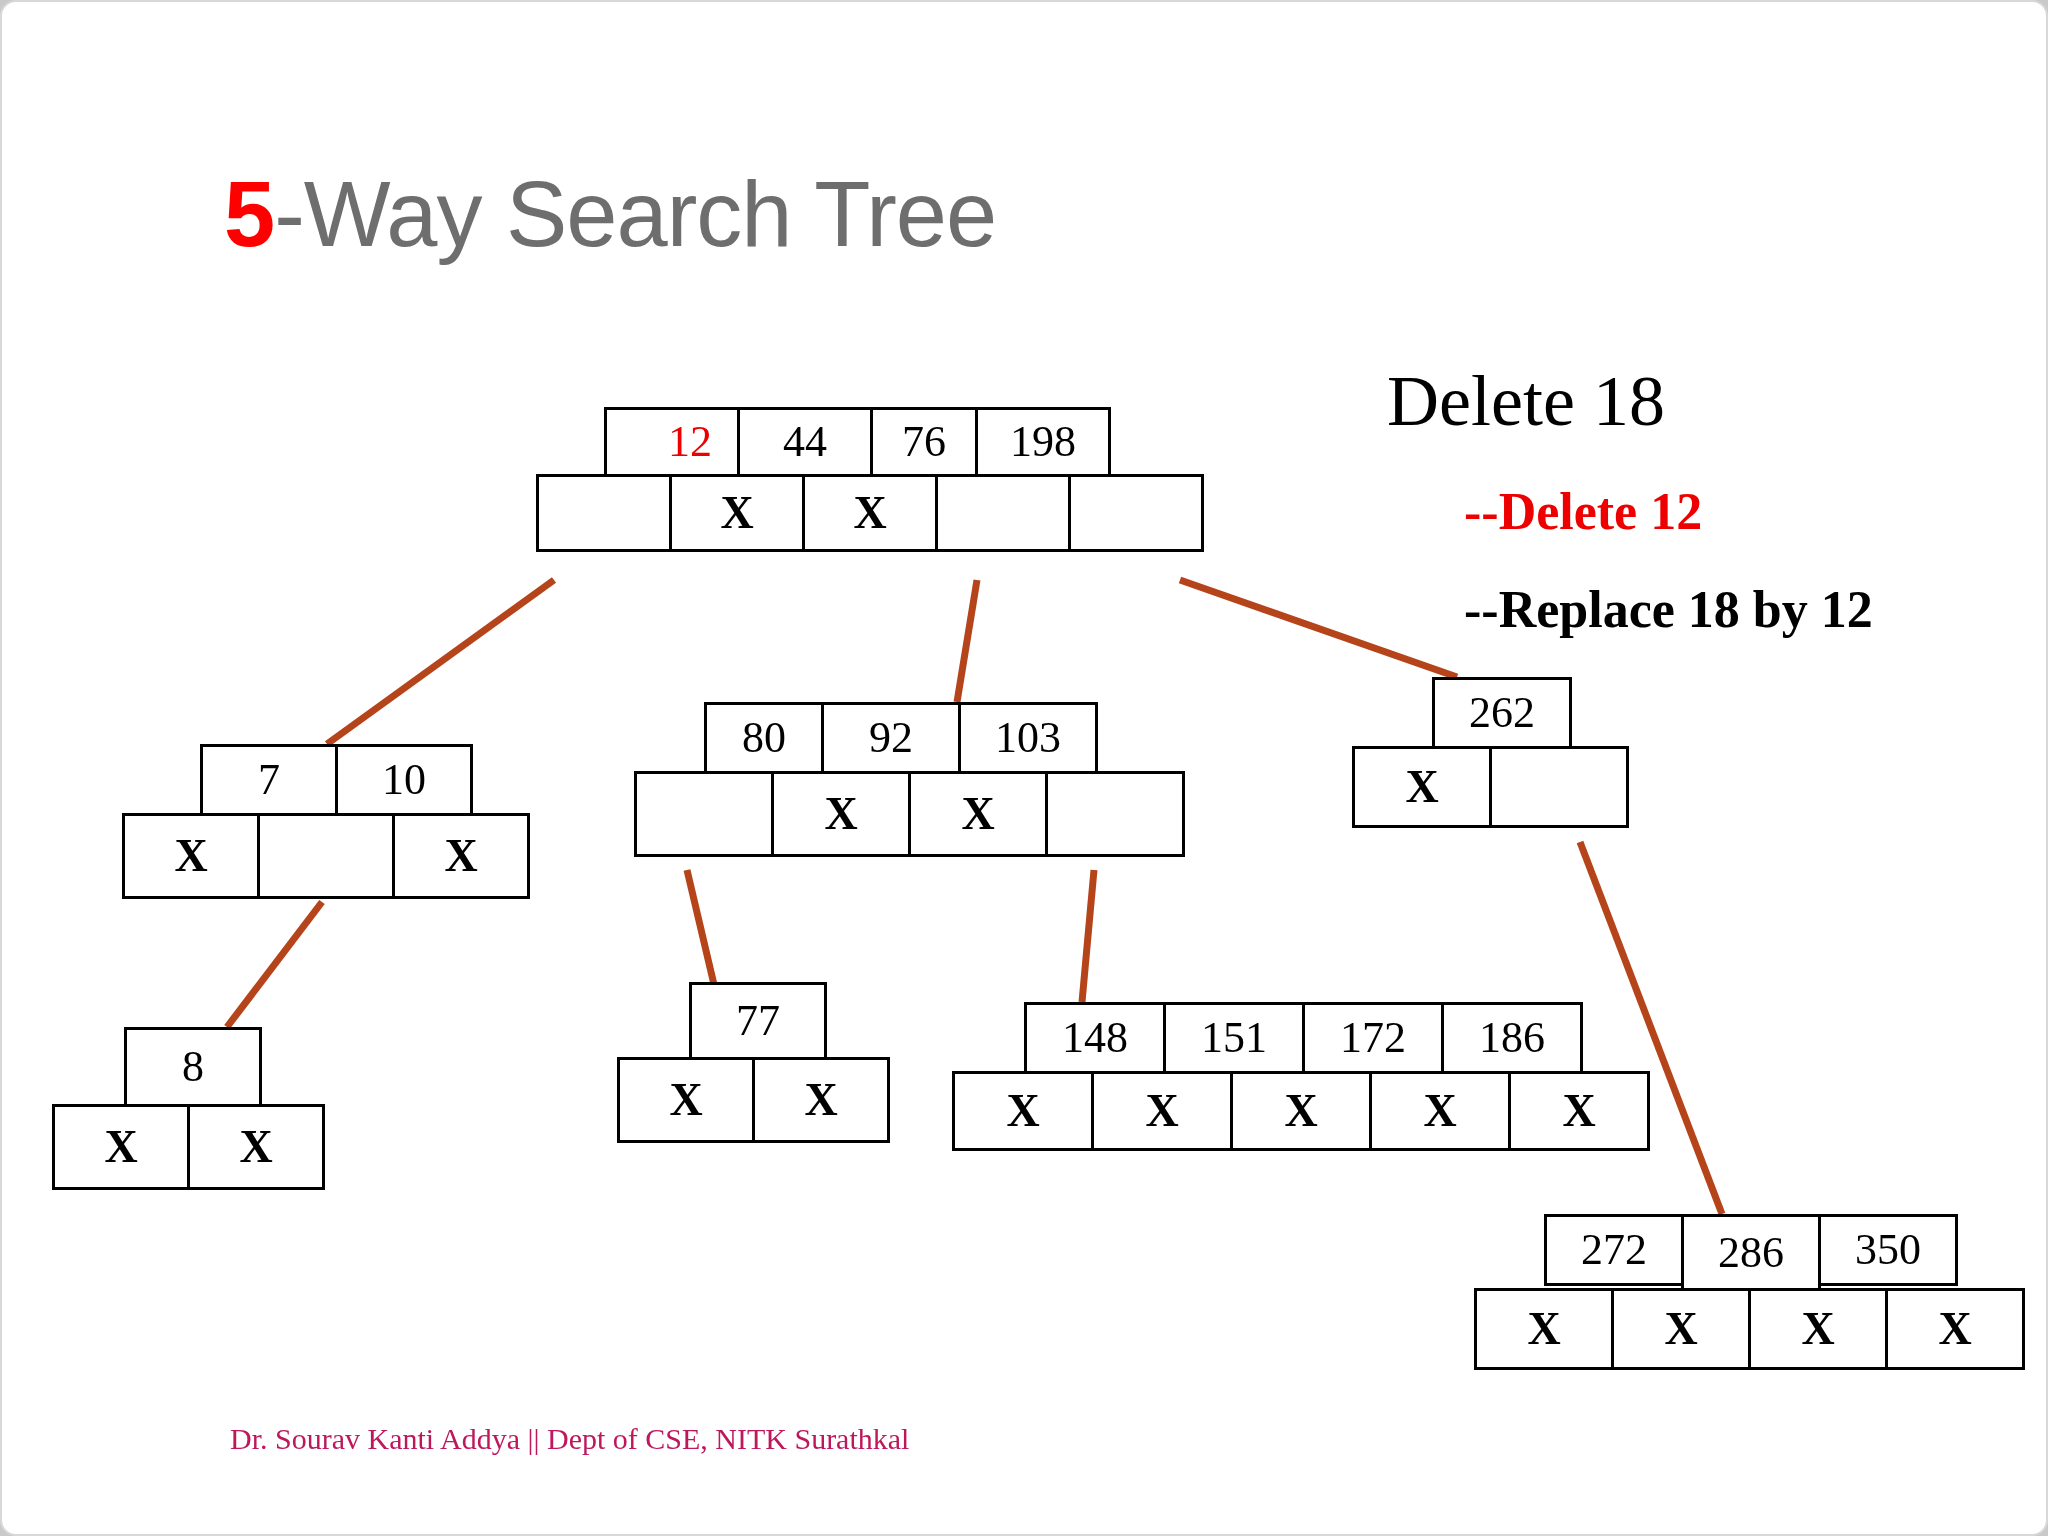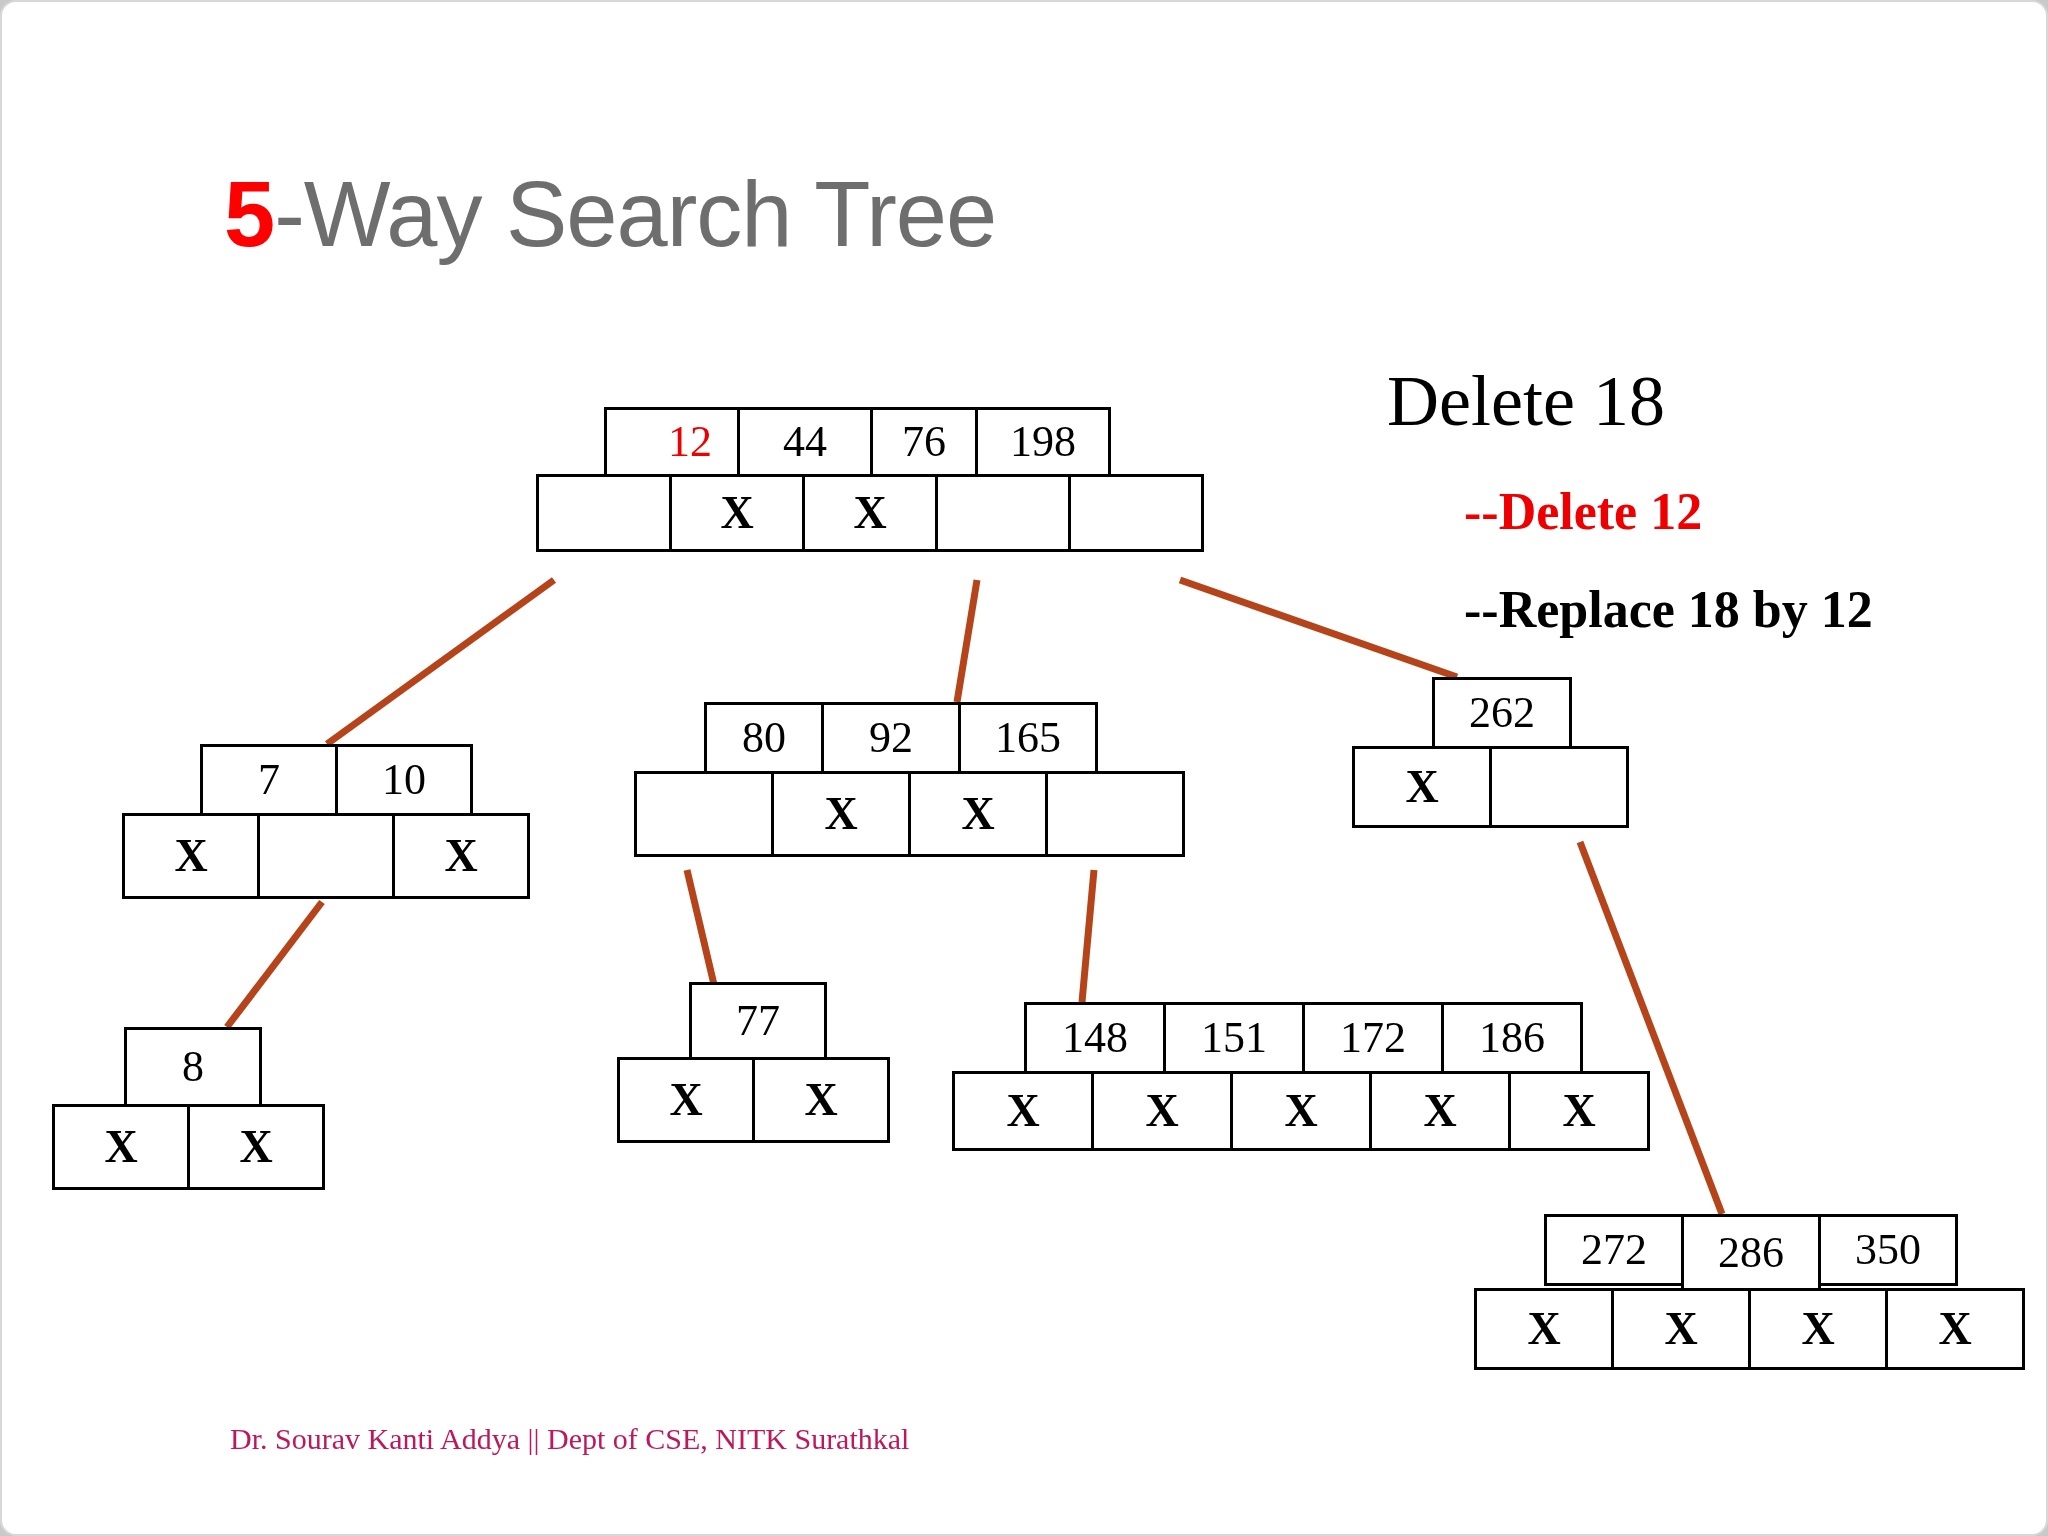--- a/index.html
+++ b/index.html
@@ -119,21 +119,21 @@
       <div class="cell" style="width:138px;height:86px;">X</div>
       <div class="cell" style="width:138px;height:86px;"></div>
       <div class="cell" style="width:138px;height:86px;">X</div>
     </div>
   </div>
 
   <div class="node" id="node-80" style="left:632px;top:700px;">
     <div class="row keyrow" style="margin-left:70px;">
       <div class="cell keycell" style="width:120px;height:72px;">80</div>
       <div class="cell keycell" style="width:140px;height:72px;">92</div>
-      <div class="cell keycell" style="width:140px;height:72px;">165</div>
+      <div class="cell keycell" style="width:140px;height:72px;">103</div>
     </div>
     <div class="row ptrrow" style="margin-top:-3px;">
       <div class="cell" style="width:140px;height:86px;"></div>
       <div class="cell" style="width:140px;height:86px;">X</div>
       <div class="cell" style="width:140px;height:86px;">X</div>
       <div class="cell" style="width:140px;height:86px;"></div>
     </div>
   </div>
 
   <div class="node" id="node-262" style="left:1350px;top:675px;">

